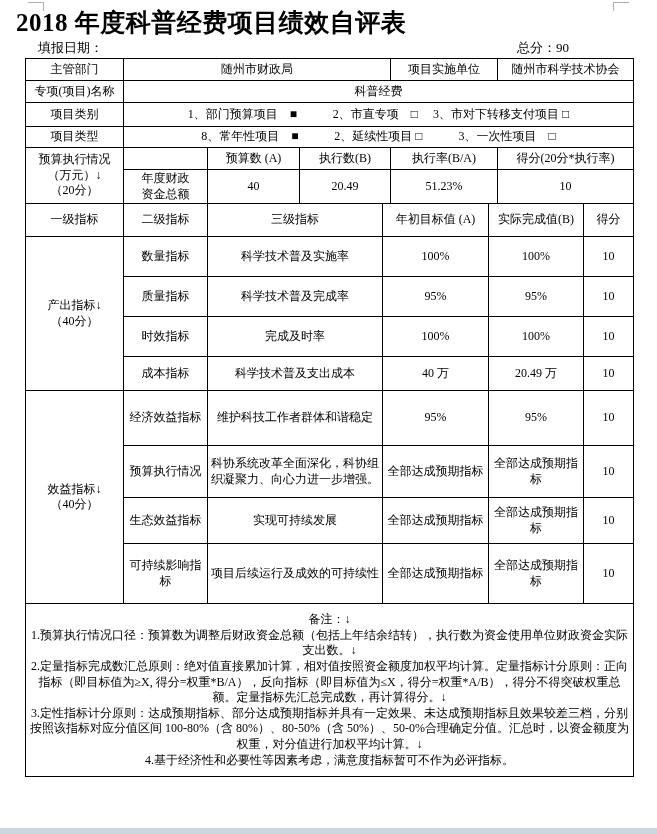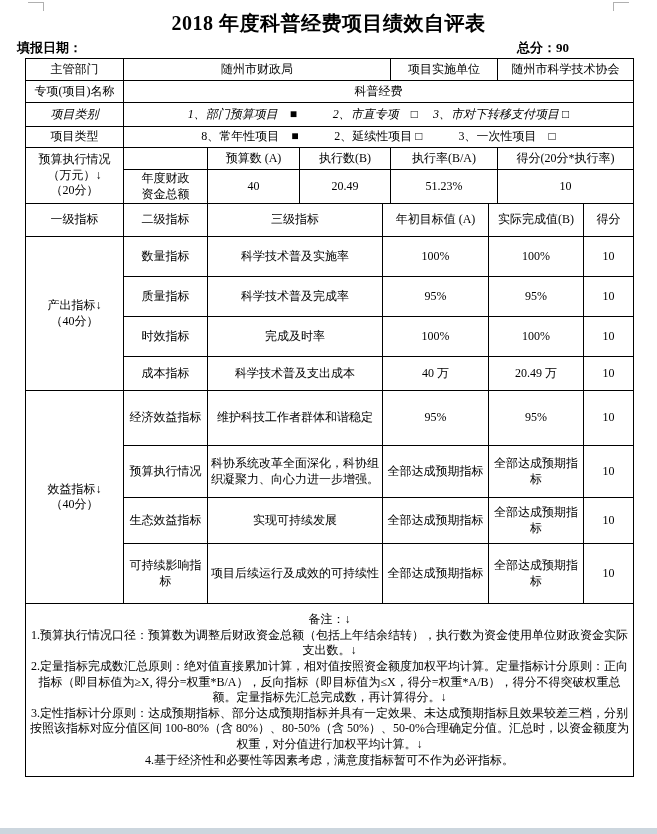--- a/index.html
+++ b/index.html
@@ -10,33 +10,32 @@
     font-family:"Liberation Serif","DejaVu Serif",serif;
     color:#000;
     overflow:hidden;
     box-sizing:border-box;
     padding-top:10px;
   }
   .crop-mark{position:absolute;top:2px;width:15px;height:8px;}
   .crop-mark.left{left:28px;border-top:1px solid #b0b0b0;border-right:1px solid #b0b0b0;}
   .crop-mark.right{right:28px;border-top:1px solid #b0b0b0;border-left:1px solid #b0b0b0;}
   .title{
-    margin:0 0 4px 0;
-    text-align:center;
-    font-size:20px;
+    margin:0 0 4px 16px;
+    font-size:25px;
     font-weight:bold;
     line-height:26px;
     letter-spacing:0.5px;
   }
   .meta-row{
     display:flex;
     justify-content:space-between;
-    padding:0 88px 1px 17px;
+    padding:0 88px 1px 38px;
     font-size:13px;
-    font-weight:bold;
+    font-weight:normal;
     height:17px;
     line-height:16px;
   }
   table.t{
     border-collapse:collapse;
     table-layout:fixed;
     width:608px;
     margin:0 0 0 25px;
     font-size:12px;
   }
@@ -50,21 +49,21 @@
     line-height:1.3;
   }
   td .line{display:block;}
   td.notes-cell{
     text-align:left;
     vertical-align:top;
     padding:3px 6px;
     line-height:17px;
     height:170px;
   }
-  .h24{height:22px;} .h25{height:24px;font-style:italic;} .h23{height:21px;}
+  .h24{height:22px;} .h25{height:24px;} .h23{height:21px;}
   .h31{height:29px;} .h35{height:33px;}
   .h42{height:40px;} .h36{height:34px;} .h57{height:55px;}
   .h54{height:52px;} .h48{height:46px;} .h62{height:60px;}
   .nowrap{white-space:nowrap;}
   .bottom-strip{
     position:absolute;left:0;right:0;bottom:0;height:6px;
     background:#ccd6de;
   }
 </style>
 </head>

